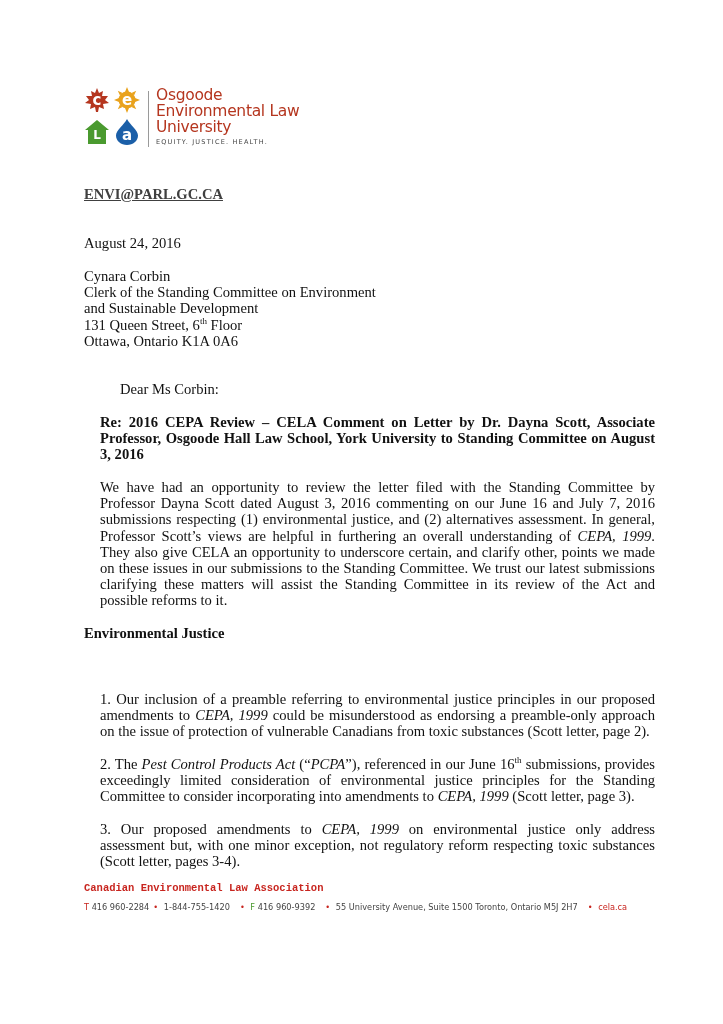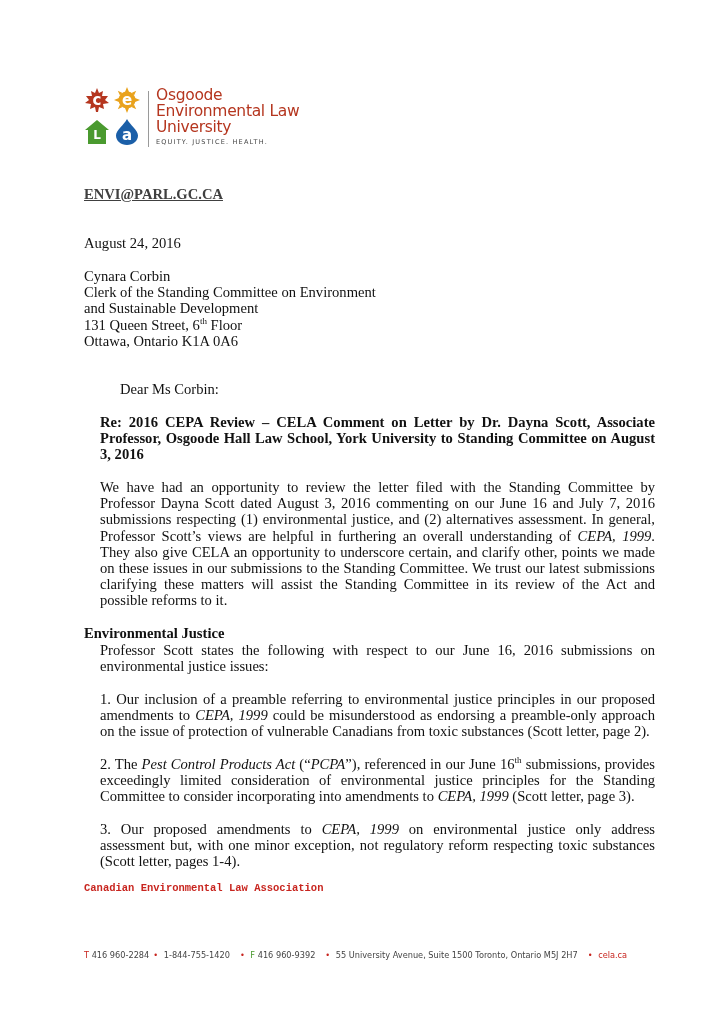--- a/index.html
+++ b/index.html
@@ -22,21 +22,21 @@
 
   
   .txt { position: absolute; left: 84px; width: 555px; font-family: "Liberation Serif", serif; font-size: 14.6px; line-height: 16.2px; color: #111; }
   .just { text-align: justify; text-align-last: left; margin-left: 16px; }
   .email { color: #404040; text-decoration: underline; font-weight: bold; }
   .bold { font-weight: bold; }
   sup { font-size: 9px; line-height: 0; vertical-align: 6px; }
 
   
   .footer-org { position: absolute; left: 84px; top: 882px; font-family: Liberation Mono, monospace; font-size: 10.5px; font-weight: bold; color: #c8251f; }
-  .footer-contact { position: absolute; left: 84px; top: 902px; font-family: "DejaVu Sans", sans-serif; font-size: 8.2px; color: #444; white-space: nowrap; margin-top: 48px; }
+  .footer-contact { position: absolute; left: 84px; top: 902px; font-family: "DejaVu Sans", sans-serif; font-size: 8.2px; color: #444; white-space: nowrap; }
   .footer-contact .red { color: #c8251f; }
   .footer-contact .green { color: #4a9a2f; }
   .footer-contact .sep { color: #c8251f; margin: 0 3px 0 4px; }
 </style>
 </head>
 <body>
 
 <div class="page">
 
   <div class="logo">
@@ -100,27 +100,26 @@
   </div>
 
   <div class="txt" style="top:381px;margin-left:36px;">Dear Ms Corbin:</div>
 
   <div class="txt just bold" style="top:414px;">Re: 2016 CEPA Review – CELA Comment on Letter by Dr. Dayna Scott, Associate Professor, Osgoode Hall Law School, York University to Standing Committee  on August 3, 2016</div>
 
   <div class="txt just" style="top:479px;"><span>We have had an opportunity to review the letter filed with the Standing Committee by Professor Dayna Scott dated August 3, 2016 commenting on our June 16 and July 7, 2016 submissions respecting (1) environmental justice, and (2) alternatives assessment. In general, Professor Scott’s views are helpful in furthering an overall understanding of </span><i>CEPA, 1999</i><span>. They also give CELA an opportunity to underscore certain, and clarify other, points we made on these issues in our submissions to the Standing Committee. We trust our latest submissions clarifying these matters will assist the Standing Committee in its review of the Act and possible reforms to it.</span></div>
 
   <div class="txt bold" style="top:609px;margin-top:16px;">Environmental Justice</div>
 
-  <div class="txt just" style="top:642px;">Professor Scott states the following with respect to our June 16, 2016 submissions on environmental justice issues:</div>
 
   <div class="txt just" style="top:691px;"><span>1. Our inclusion of a preamble referring to environmental justice principles in our proposed amendments to </span><i>CEPA, 1999</i><span> could be misunderstood as endorsing a preamble-only approach on the issue of protection of vulnerable Canadians from toxic substances (Scott letter, page 2).</span></div>
 
   <div class="txt just" style="top:756px;"><span>2. The </span><i>Pest Control Products Act</i><span> (“</span><i>PCPA</i><span>”), referenced in our June 16</span><sup>th</sup><span> submissions, provides exceedingly limited consideration of environmental justice principles for the Standing Committee to consider incorporating into amendments to </span><i>CEPA, 1999</i><span> (Scott letter, page 3).</span></div>
 
-  <div class="txt just" style="top:821px;"><span>3. Our proposed amendments to </span><i>CEPA, 1999</i><span> on environmental justice only address assessment but, with one minor exception, not regulatory reform respecting toxic substances (Scott letter, pages 1-4).</span></div>
+  <div class="txt just" style="top:821px;"><span>3. Our proposed amendments to </span><i>CEPA, 1999</i><span> on environmental justice only address assessment but, with one minor exception, not regulatory reform respecting toxic substances (Scott letter, pages 3-4).</span></div>
 
   <div class="footer-org">Canadian Environmental Law Association</div>
   <div class="footer-contact">
     <span class="red">T</span>
     <span>416 960-2284</span><span class="sep">•</span>
     <span>1-844-755-1420</span><span class="sep" style="margin-left:10px;">•</span>
     <span class="green">F</span>
     <span>416 960-9392</span><span class="sep" style="margin-left:10px;">•</span>
     <span>55 University Avenue, Suite 1500 Toronto, Ontario  M5J 2H7</span><span class="sep" style="margin-left:10px;">•</span>
     <span class="red">cela.ca</span>

